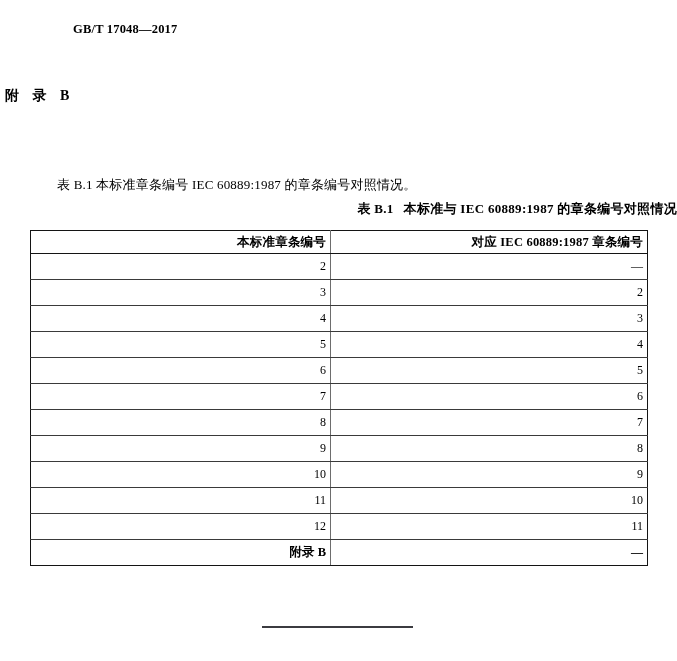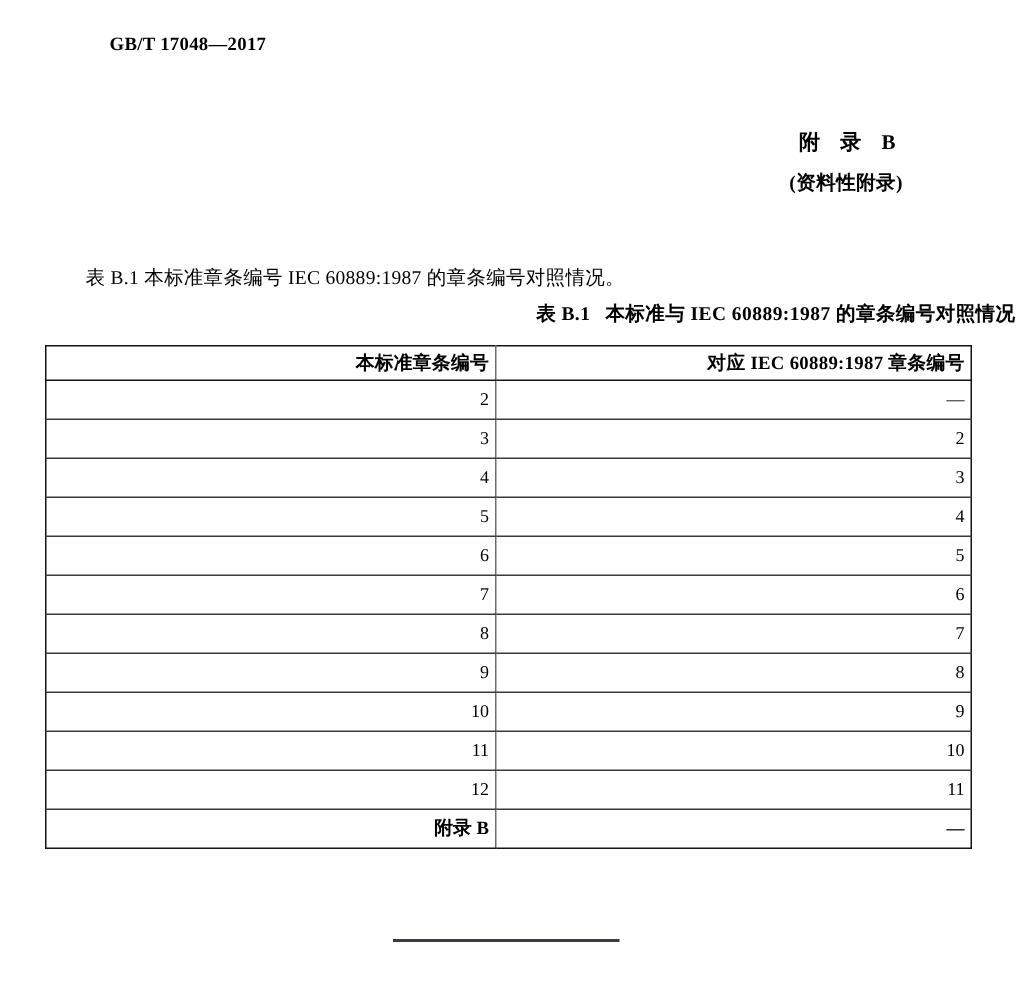--- a/index.html
+++ b/index.html
@@ -28,21 +28,21 @@
     white-space: nowrap;
     margin-left: 42px;
   }
 
   
   .title-block {
     position: absolute;
     top: 86px;
     left: 0;
     width: 602px;
-    text-align: right;
+    text-align: left;
   }
   .annex-label {
     font-size: 14px;
     font-weight: 700;
     letter-spacing: 5px;
     padding-left: 5px;
     line-height: 20px;
   }
   .annex-kind {
     font-size: 13px;
@@ -152,21 +152,20 @@
     border-top: 2px solid #3b3b40;
   }
 </style>
 </head>
 <body>
 
 <div class="page-header">GB/T 17048—2017</div>
 
 <div class="title-block">
   <div class="annex-label">附 录 B</div>
-  <div class="annex-kind">(资料性附录)</div>
 </div>
 
 <p class="body-para">表 B.1 本标准章条编号 IEC 60889:1987 的章条编号对照情况。</p>
 
 <div class="table-caption">
   <span class="caption-num">表 B.1</span><span>本标准与 IEC 60889:1987 的章条编号对照情况</span>
 </div>
 
 <table class="data-table">
   <colgroup>

